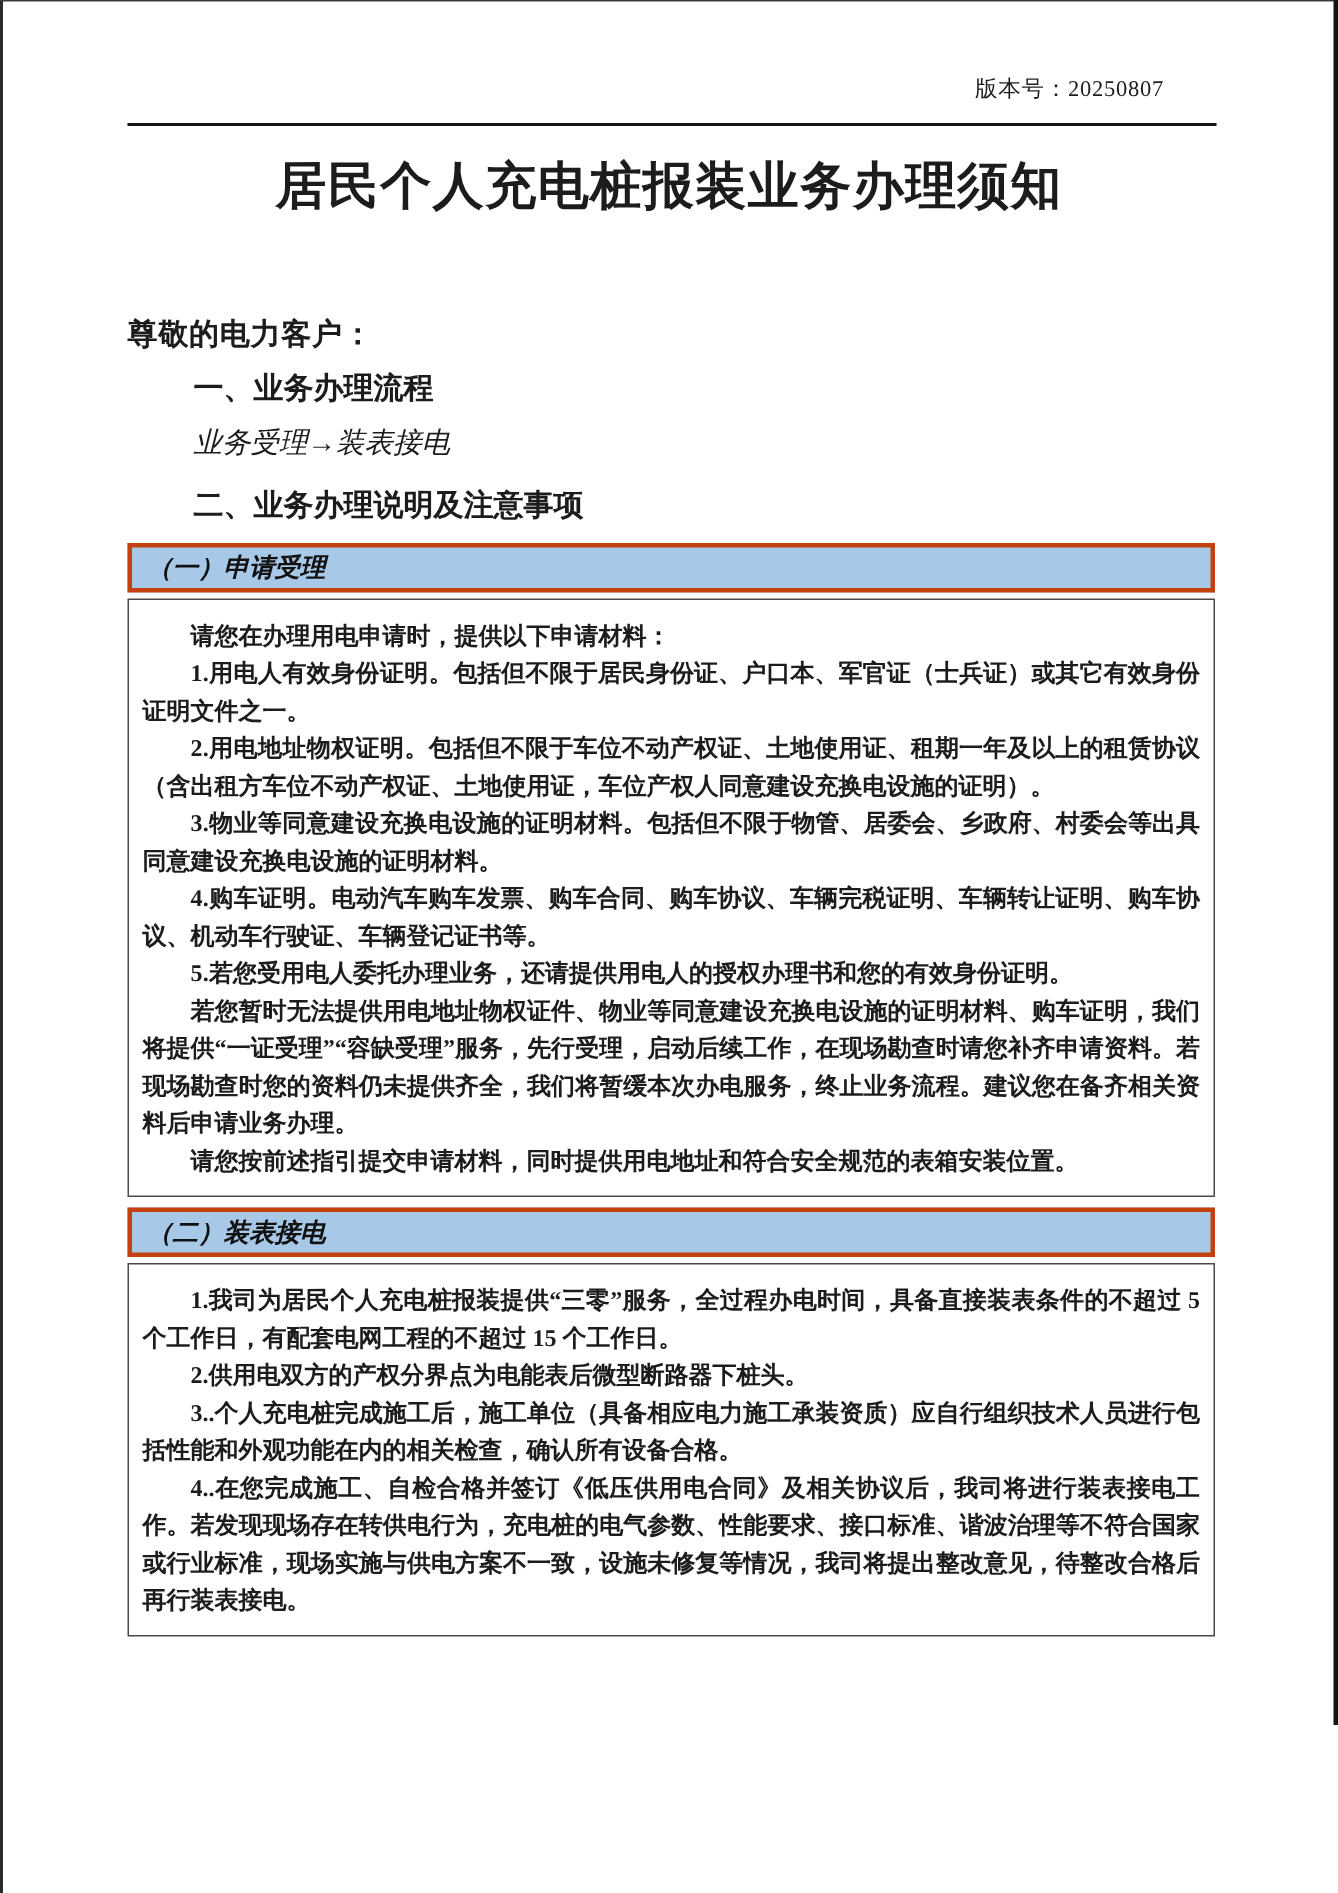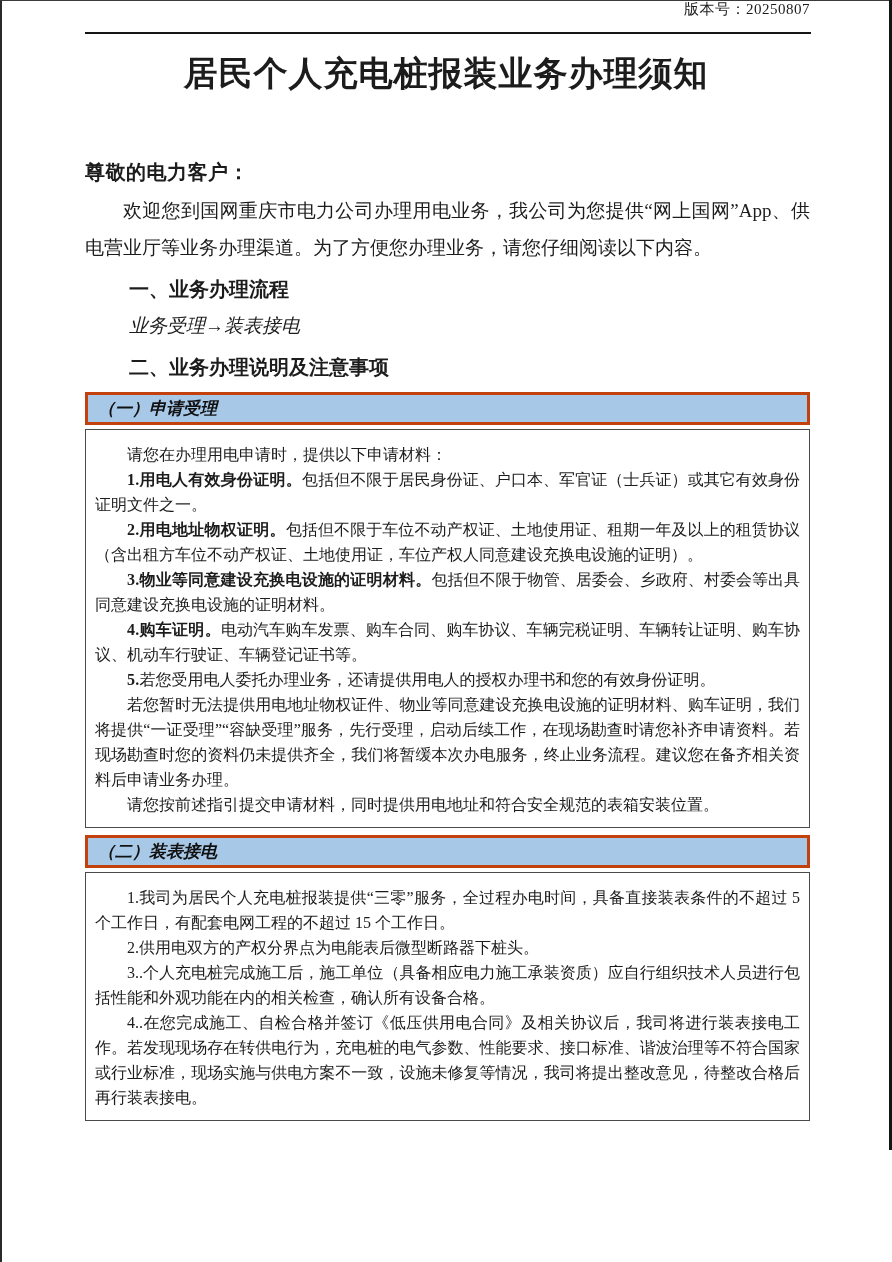--- a/index.html
+++ b/index.html
@@ -11,21 +11,22 @@
     overflow: hidden;
     font-family: "Liberation Serif", serif;
     color: #1c1c1c;
   }
   
   .edge-left  { position:absolute; left:0; top:0; width:2px; height:100%; background:#2a2a2a; }
   .edge-top   { position:absolute; left:0; top:0; width:100%; height:1px; background:#3a3a3a; }
   .edge-right { position:absolute; right:0; top:0; width:3px; height:1150px; background:#141414; }
 
   .version {
-    margin-right: 82px;
+    padding-top: 50px;
+    margin-right: 116px;
     text-align: right;
     font-size: 15px;
     letter-spacing: 0.5px;
   }
   .rule {
     margin: 13px 81px 0 85px;
     border-top: 2px solid #151515;
     height: 0;
   }
   .title {
@@ -75,20 +76,21 @@
     font-style: italic;
     line-height: 21px;
     color: #111111;
   }
   .box {
     margin-top: 4px;
     border: 1px solid #4a4a4a;
     padding: 12px 9px 10px 9px;
     font-size: 16px;
     line-height: 25px;
+    font-weight: bold;
   }
   .box p {
     margin: 0;
     text-indent: 2em;
     text-align: justify;
   }
   .box p b { letter-spacing: 0.2px; }
 </style>
 </head>
 <body>
@@ -97,21 +99,20 @@
   <div class="edge-left"></div>
   <div class="edge-top"></div>
   <div class="edge-right"></div>
 
   <div class="version">版本号：20250807</div>
   <div class="rule"></div>
   <div class="title">居民个人充电桩报装业务办理须知</div>
 
   <div class="content">
     <div class="salutation">尊敬的电力客户：</div>
-    <p class="intro">欢迎您到国网重庆市电力公司办理用电业务，我公司为您提供“网上国网”App、供电营业厅等业务办理渠道。为了方便您办理业务，请您仔细阅读以下内容。</p>
 
     <div class="heading">一、业务办理流程</div>
     <div class="flow">业务受理→装表接电</div>
     <div class="heading">二、业务办理说明及注意事项</div>
 
     <div class="bar">（一）申请受理</div>
     <div class="box">
       <p><b></b><span>请您在办理用电申请时，提供以下申请材料：</span></p>
       <p><b>1.用电人有效身份证明。</b><span>包括但不限于居民身份证、户口本、军官证（士兵证）或其它有效身份证明文件之一。</span></p>
       <p><b>2.用电地址物权证明。</b><span>包括但不限于车位不动产权证、土地使用证、租期一年及以上的租赁协议（含出租方车位不动产权证、土地使用证，车位产权人同意建设充换电设施的证明）。</span></p>

